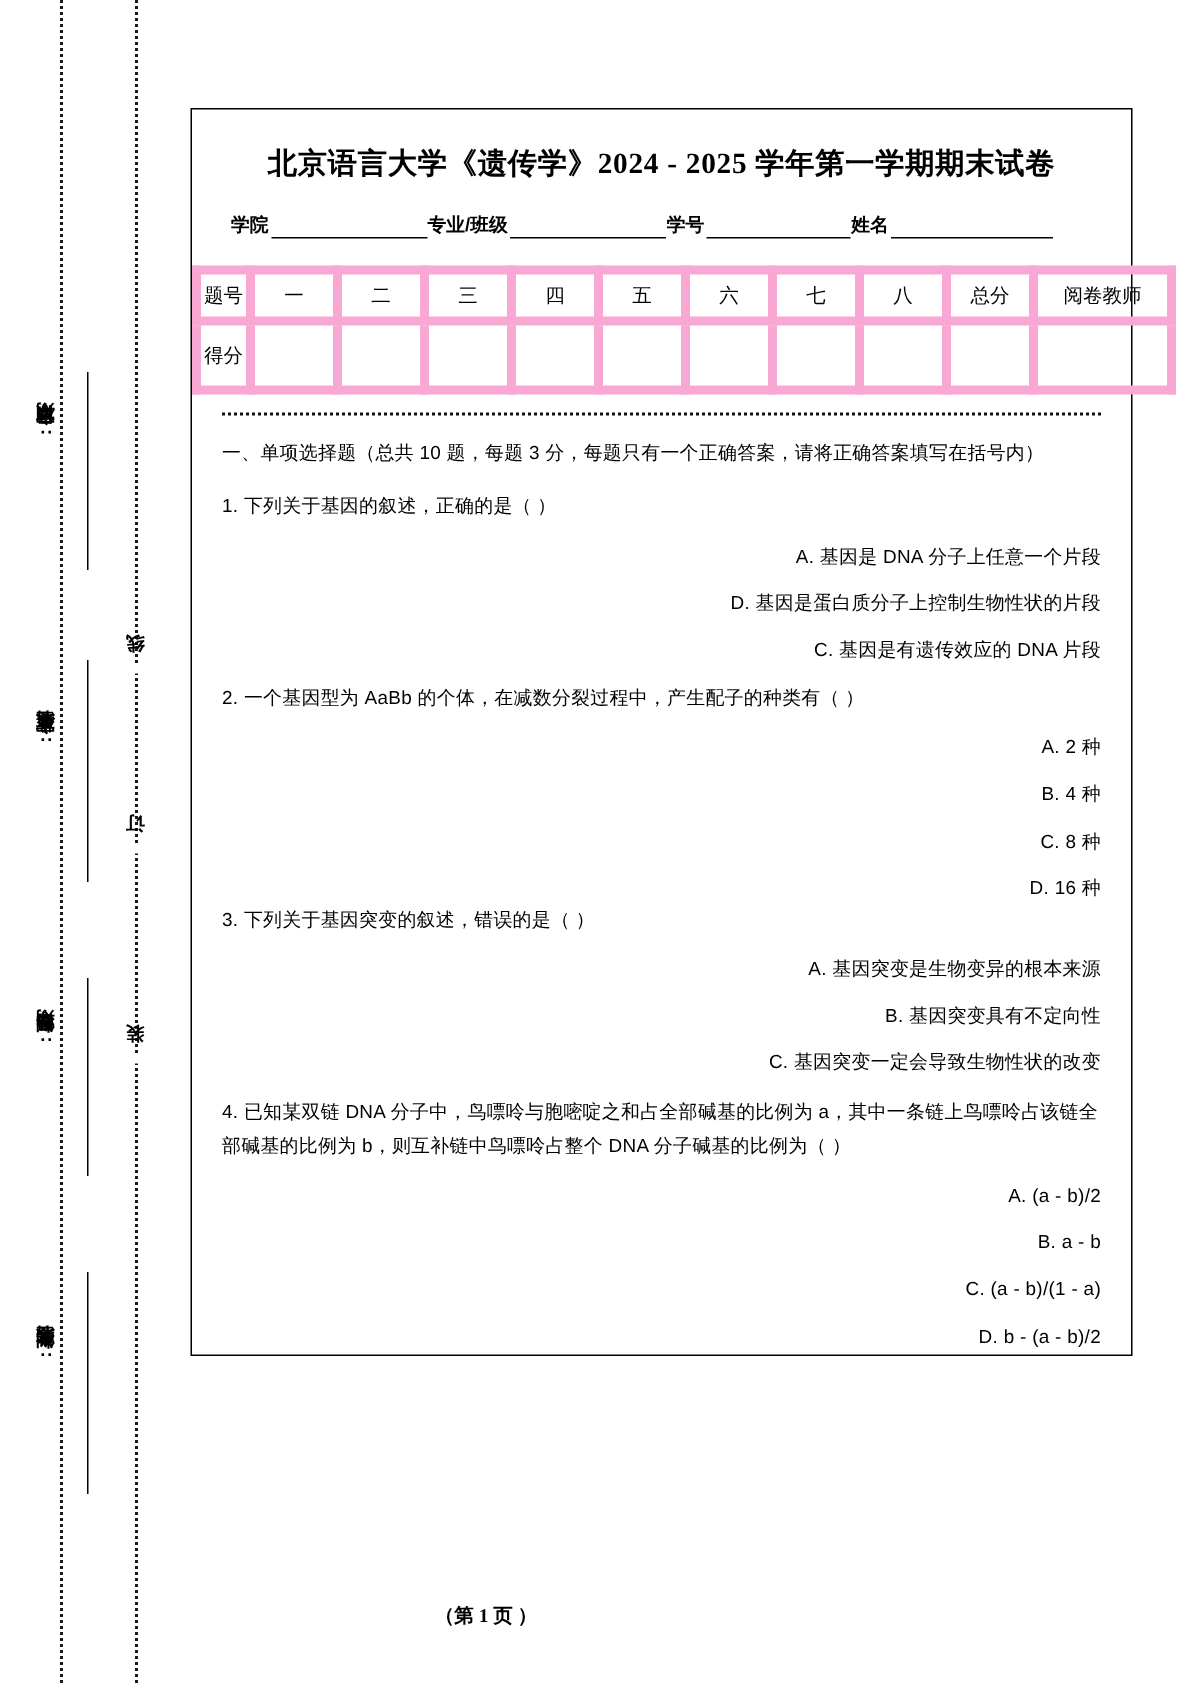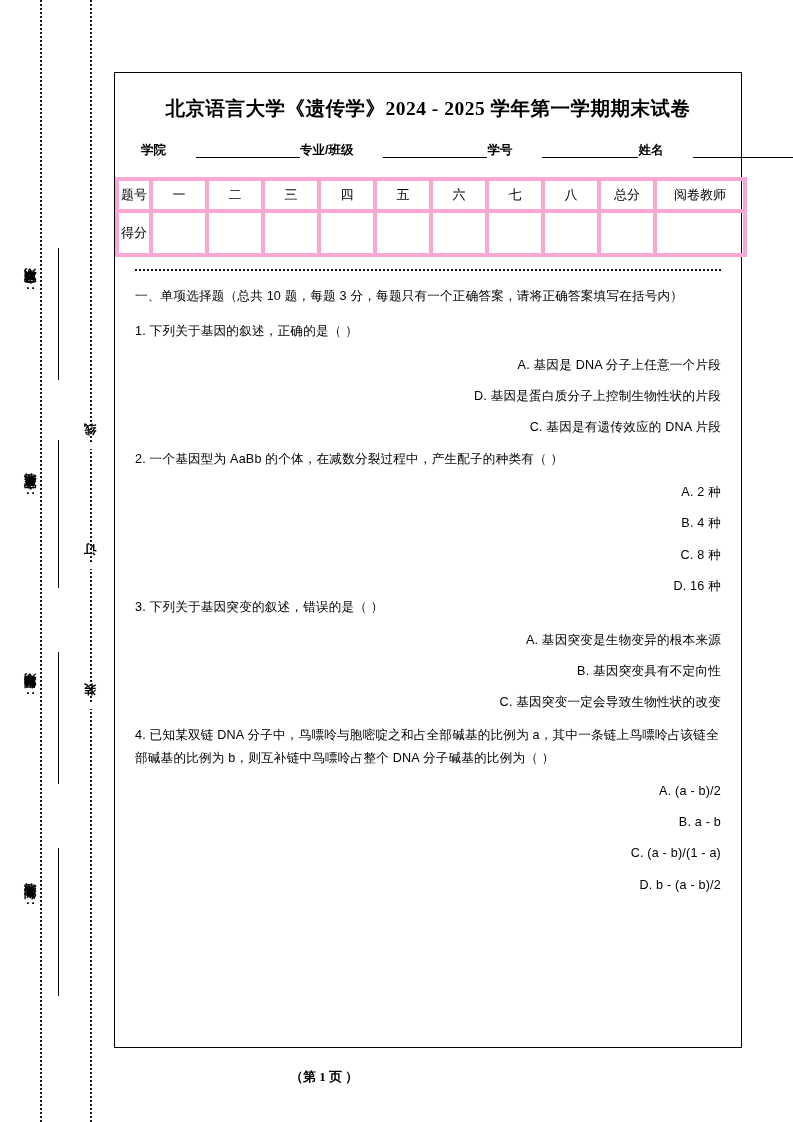--- a/index.html
+++ b/index.html
@@ -63,24 +63,24 @@
     background: #ffffff;
     color: #000;
     padding: 3px 0;
     writing-mode: vertical-rl;
     transform: rotate(180deg);
   }
 
   
   .exam-box {
     position: absolute;
-    left: 114px;
+    left: 127px;
     top: 72px;
     width: 628px;
-    height: 976px;
+    height: 832px;
     border: 1.5px solid #000;
     box-sizing: border-box;
   }
 
   .paper-title {
     text-align: center;
     font-size: 19.5px;
     font-weight: bold;
     font-family: "Liberation Serif", "DejaVu Serif", serif;
     letter-spacing: 0.5px;
@@ -91,40 +91,40 @@
   
   .id-row {
     display: flex;
     align-items: flex-end;
     margin: 20px 22px 0 26px;
     font-size: 12.5px;
     font-family: "Liberation Sans", "DejaVu Sans", sans-serif;
     font-weight: bold;
     white-space: nowrap;
   }
-  .id-field { display: flex; align-items: center; gap: 28px; }
+  .id-field { display: flex; align-items: flex-end; }
   .id-label { padding-right: 2px; }
   .id-blank {
     border-bottom: 1px solid #000;
     height: 13px;
   }
   .b1 { width: 104px; }
   .b2 { width: 104px; }
   .b3 { width: 96px; }
   .b4 { width: 108px; }
 
   
   .score-table {
     border-collapse: collapse;
     margin: 18px auto 0 auto;
     width: 562px;
     table-layout: fixed;
   }
   .score-table td {
-    border: 4px solid #f9a8d4;
+    border: 6px solid #f9a8d4;
     text-align: center;
     vertical-align: middle;
     font-size: 13px;
     font-family: "Liberation Serif", "DejaVu Serif", serif;
     height: 22px;
   }
   .hdr-cell {
     width: 30px;
     line-height: 1.05;
     padding: 2px 0;

